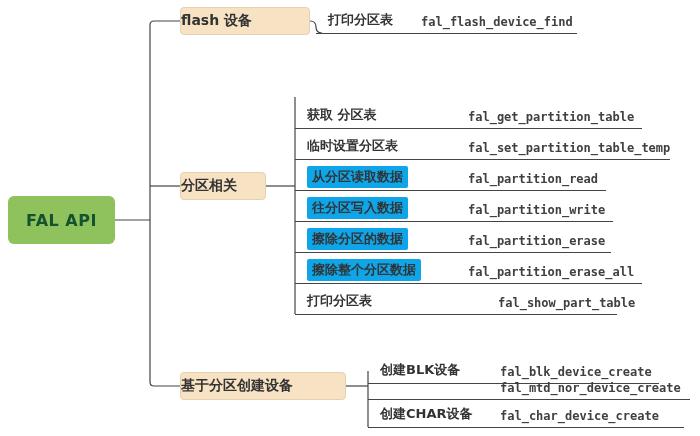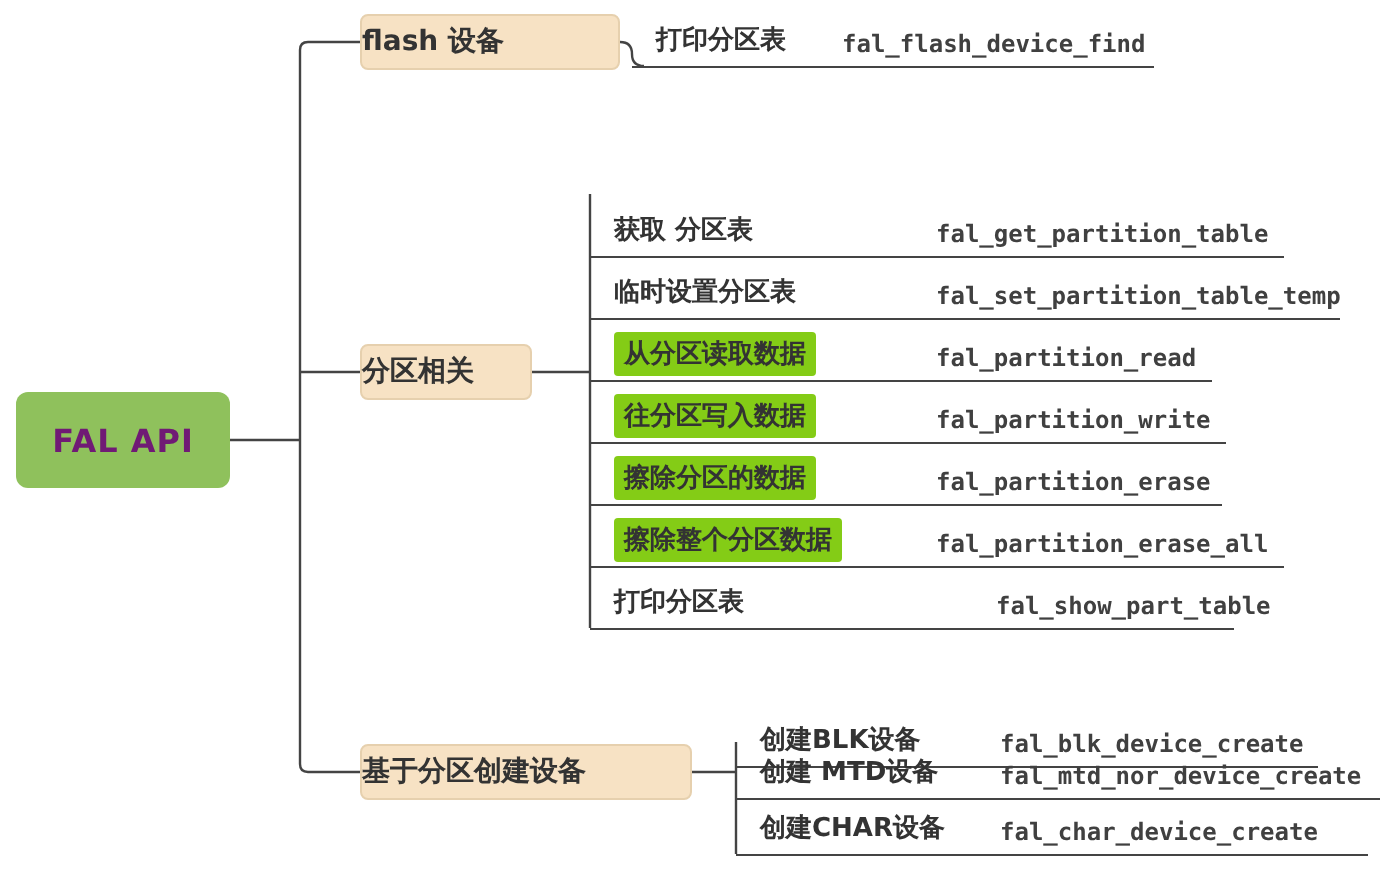--- a/index.html
+++ b/index.html
@@ -23,21 +23,21 @@
     height: 436px;
   }
   .root-node {
     position: absolute;
     left: 8px;
     top: 196px;
     width: 107px;
     height: 48px;
     background: #8fc15c;
     border-radius: 6px;
-    color: #701a75;
+    color: #14532d;
     font-weight: bold;
     font-size: 16px;
     display: flex;
     align-items: center;
     justify-content: center;
     letter-spacing: 0.5px;
   }
   .branch-node {
     position: absolute;
     height: 28px;
@@ -62,21 +62,21 @@
   .leaf .zh {
     position: absolute;
     left: 12px;
     bottom: 4px;
     font-size: 13px;
     font-weight: bold;
     color: #333333;
     white-space: nowrap;
   }
   .leaf .zh.hl {
-    background: #84cc16;
+    background: #0ea5e9;
     padding: 2px 5px;
     border-radius: 2px;
     bottom: 2px;
   }
   .leaf .fn {
     position: absolute;
     bottom: 4px;
     font-family: "DejaVu Sans Mono", "Liberation Mono", monospace;
     font-size: 12px;
     font-weight: bold;
@@ -152,21 +152,20 @@
   <div class="leaf" style="left:295px; top:290px; width:322px;">
     <span class="zh">打印分区表</span>
     <span class="fn" style="left:173px;margin-left:30px;">fal_show_part_table</span>
   </div>
 
   <div class="leaf" style="left:368px; top:359px; width:291px;">
     <span class="zh">创建BLK设备</span>
     <span class="fn" style="left:132px;">fal_blk_device_create</span>
   </div>
   <div class="leaf" style="left:368px; top:375px; width:322px;">
-    <span class="zh">创建 MTD设备</span>
     <span class="fn" style="left:132px;">fal_mtd_nor_device_create</span>
   </div>
   <div class="leaf" style="left:368px; top:403px; width:316px;">
     <span class="zh">创建CHAR设备</span>
     <span class="fn" style="left:132px;">fal_char_device_create</span>
   </div>
 
 </div>
 
 </body></html>

